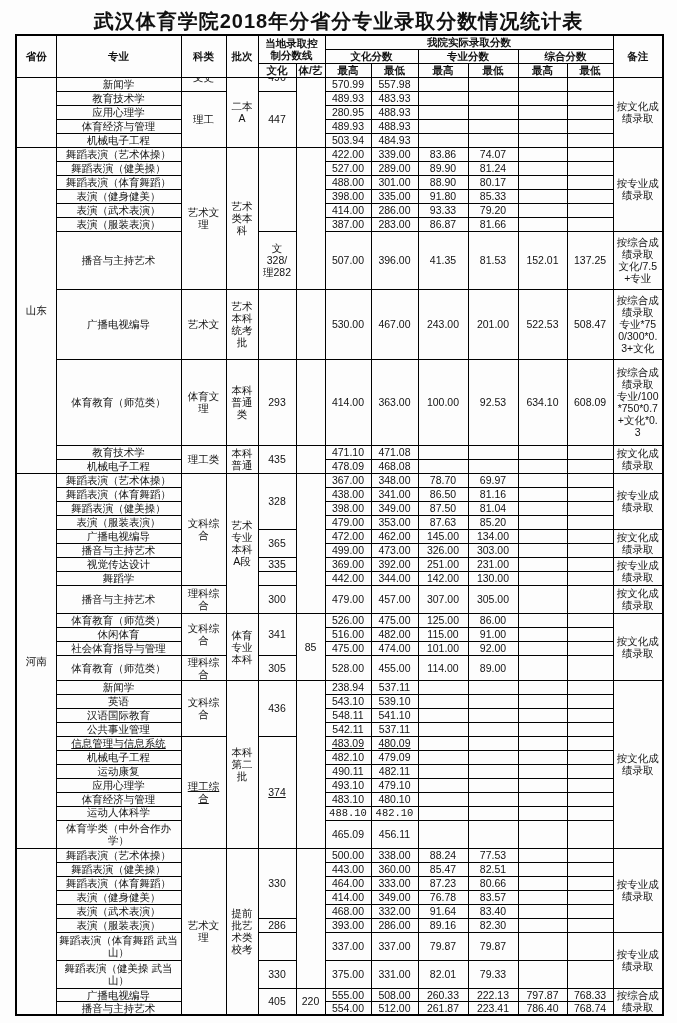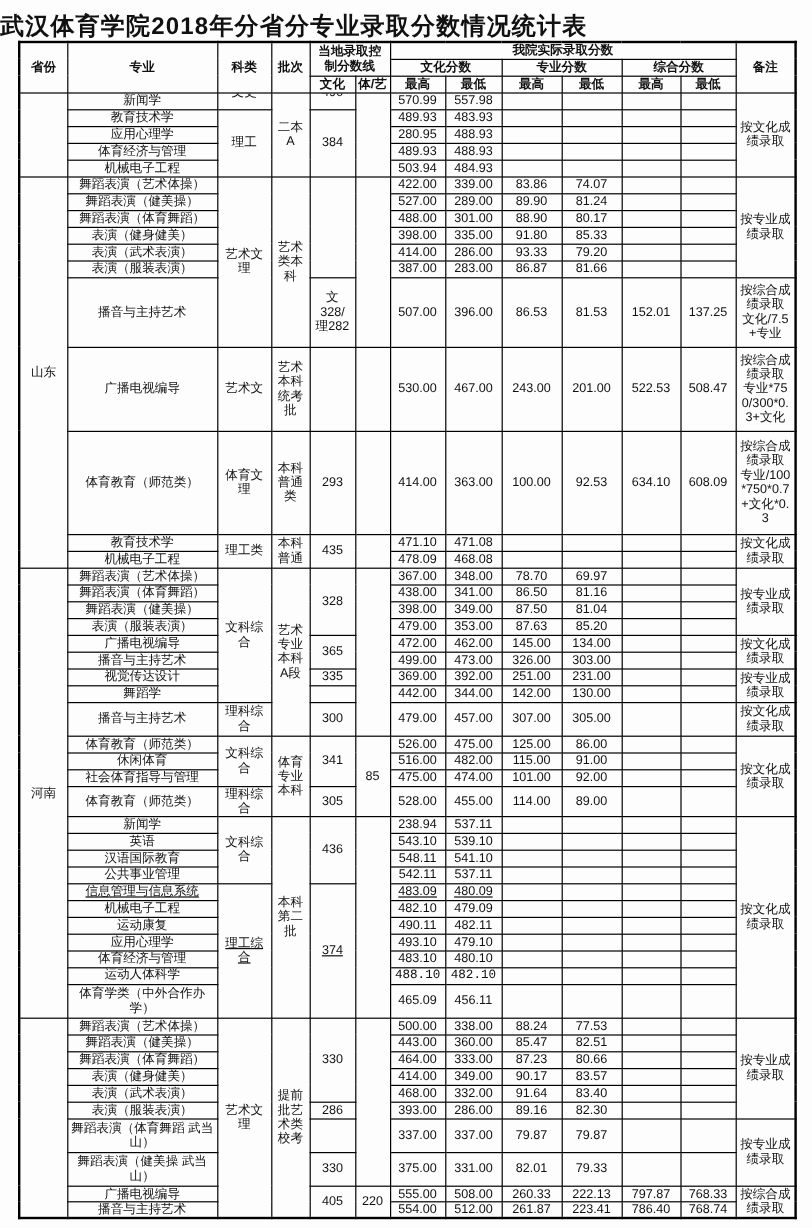--- a/index.html
+++ b/index.html
@@ -2,21 +2,21 @@
 <html><head>
 <meta charset="utf-8">
 <style>
   html,body{margin:0;padding:0;}
   body{
     width:677px;height:1023px;overflow:hidden;background:#fdfdfd;color:#111;
     font-family:"Liberation Sans","DejaVu Sans",sans-serif;
   }
   .title{
     height:34px;padding-top:8px;box-sizing:border-box;
-    font-size:20px;font-weight:bold;letter-spacing:1px;
+    text-align:center;font-size:20px;font-weight:bold;letter-spacing:1px;
   }
   table{
     border-collapse:collapse;table-layout:fixed;
     margin-left:15px;width:647px;
     border:2px solid #000;
   }
   th,td{
     border:1px solid #000;
     padding:0 2px;
     text-align:center;vertical-align:middle;
@@ -99,21 +99,21 @@
         <td>557.98</td>
         <td></td>
         <td></td>
         <td></td>
         <td></td>
         <td rowspan="5">按文化成绩录取</td>
       </tr>
       <tr style="height: 14px;">
         <td>教育技术学</td>
         <td rowspan="4">理工</td>
-        <td rowspan="4">384</td>
+        <td rowspan="4">447</td>
         <td>489.93</td>
         <td>483.93</td>
         <td></td>
         <td></td>
         <td></td>
         <td></td>
       </tr>
       <tr style="height: 14px;">
         <td>应用心理学</td>
         <td>280.95</td>
@@ -201,21 +201,21 @@
         <td></td>
         <td></td>
       </tr>
       <tr style="height: 58px;">
         <td>播音与主持艺术</td>
         <td class="pre">文
 328/
 理282</td>
         <td>507.00</td>
         <td>396.00</td>
-        <td>86.53</td>
+        <td>41.35</td>
         <td>81.53</td>
         <td>152.01</td>
         <td>137.25</td>
         <td>按综合成绩录取 文化/7.5+专业</td>
       </tr>
       <tr style="height: 70px;">
         <td>广播电视编导</td>
         <td>艺术文</td>
         <td>艺术本科统考批</td>
         <td></td>
@@ -539,21 +539,21 @@
         <td>333.00</td>
         <td>87.23</td>
         <td>80.66</td>
         <td></td>
         <td></td>
       </tr>
       <tr style="height: 14px;">
         <td>表演（健身健美）</td>
         <td>414.00</td>
         <td>349.00</td>
-        <td>90.17</td>
+        <td>76.78</td>
         <td>83.57</td>
         <td></td>
         <td></td>
       </tr>
       <tr style="height: 14px;">
         <td>表演（武术表演）</td>
         <td>468.00</td>
         <td>332.00</td>
         <td>91.64</td>
         <td>83.40</td>

